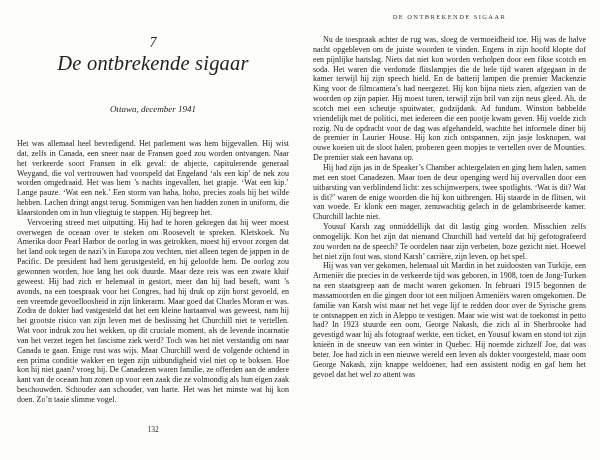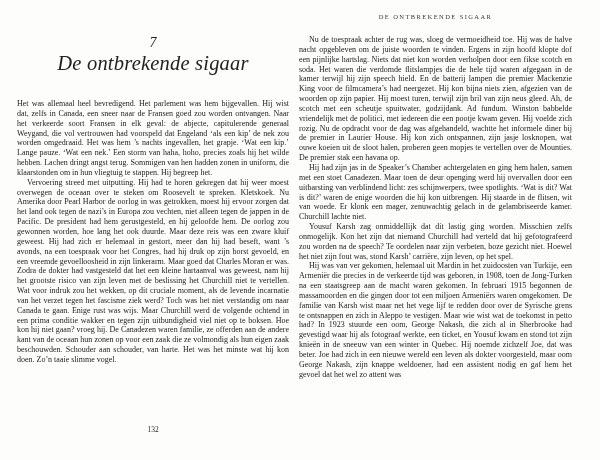--- a/index.html
+++ b/index.html
@@ -8,21 +8,21 @@
     position: relative;
     width: 600px;
     height: 460px;
     background: #fdfdfc;
     overflow: hidden;
     font-family: "Liberation Serif", "DejaVu Serif", serif;
     color: #232220;
   }
   .page { position: absolute; top: 0; height: 100%; }
   .page-left  { left: 17px;  width: 272px; }
-  .page-right { left: 299px; width: 273px; }
+  .page-right { left: 313px; width: 273px; }
 
   .chapter-head { margin-top: 35px; text-align: center; }
   .chapter-number {
     font-style: italic;
     font-size: 14px;
     line-height: 16px;
     font-weight: 400;
   }
   .chapter-title {
     font-style: italic;
@@ -69,20 +69,21 @@
 </head>
 <body>
 
 <div class="spread">
 
   <div class="page page-left">
     <div class="chapter-head">
       <div class="chapter-number">7</div>
       <div class="chapter-title">De ontbrekende sigaar</div>
     </div>
+    <div class="dateline">Ottawa, december 1941</div>
     <div class="body">
         <p class="para">Het was allemaal heel bevredigend. Het parlement was hem bijgevallen. Hij wist dat, zelfs in Canada, een sneer naar de Fransen goed zou worden ontvangen. Naar het verkeerde soort Fransen in elk geval: de abjecte, capitulerende generaal Weygand, die vol vertrouwen had voorspeld dat Engeland ‘als een kip’ de nek zou worden omgedraaid. Het was hem ’s nachts ingevallen, het grapje. ‘Wat een kip.’ Lange pauze. ‘Wat een nek.’ Een storm van haha, hoho, precies zoals hij het wilde hebben. Lachen dringt angst terug. Sommigen van hen hadden zonen in uniform, die klaarstonden om in hun vliegtuig te stappen. Hij begreep het.</p>
         <p class="para">Vervoering streed met uitputting. Hij had te horen gekregen dat hij weer moest overwegen de oceaan over te steken om Roosevelt te spreken. Kletskoek. Nu Amerika door Pearl Harbor de oorlog in was getrokken, moest hij ervoor zorgen dat het land ook tegen de nazi’s in Europa zou vechten, niet alleen tegen de jappen in de Pacific. De president had hem gerustgesteld, en hij geloofde hem. De oorlog zou gewonnen worden, hoe lang het ook duurde. Maar deze reis was een zware kluif geweest. Hij had zich er helemaal in gestort, meer dan hij had beseft, want ’s avonds, na een toespraak voor het Congres, had hij druk op zijn borst gevoeld, en een vreemde gevoelloosheid in zijn linkerarm. Maar goed dat Charles Moran er was. Zodra de dokter had vastgesteld dat het een kleine hartaanval was geweest, nam hij het grootste risico van zijn leven met de beslissing het Churchill niet te vertellen. Wat voor indruk zou het wekken, op dit cruciale moment, als de levende incarnatie van het verzet tegen het fascisme ziek werd? Toch was het niet verstandig om naar Canada te gaan. Enige rust was wijs. Maar Churchill werd de volgende ochtend in een prima conditie wakker en tegen zijn uitbundigheid viel niet op te boksen. Hoe kon hij niet gaan? vroeg hij. De Canadezen waren familie, ze offerden aan de andere kant van de oceaan hun zonen op voor een zaak die ze volmondig als hun eigen zaak beschouwden. Schouder aan schouder, van harte. Het was het minste wat hij kon doen. Zo’n taaie slimme vogel.</p>
       </div>
     <div class="folio">132</div>
   </div>
 
   <div class="page page-right">
     <div class="running-header">DE ONTBREKENDE SIGAAR</div>
     <div class="body">

